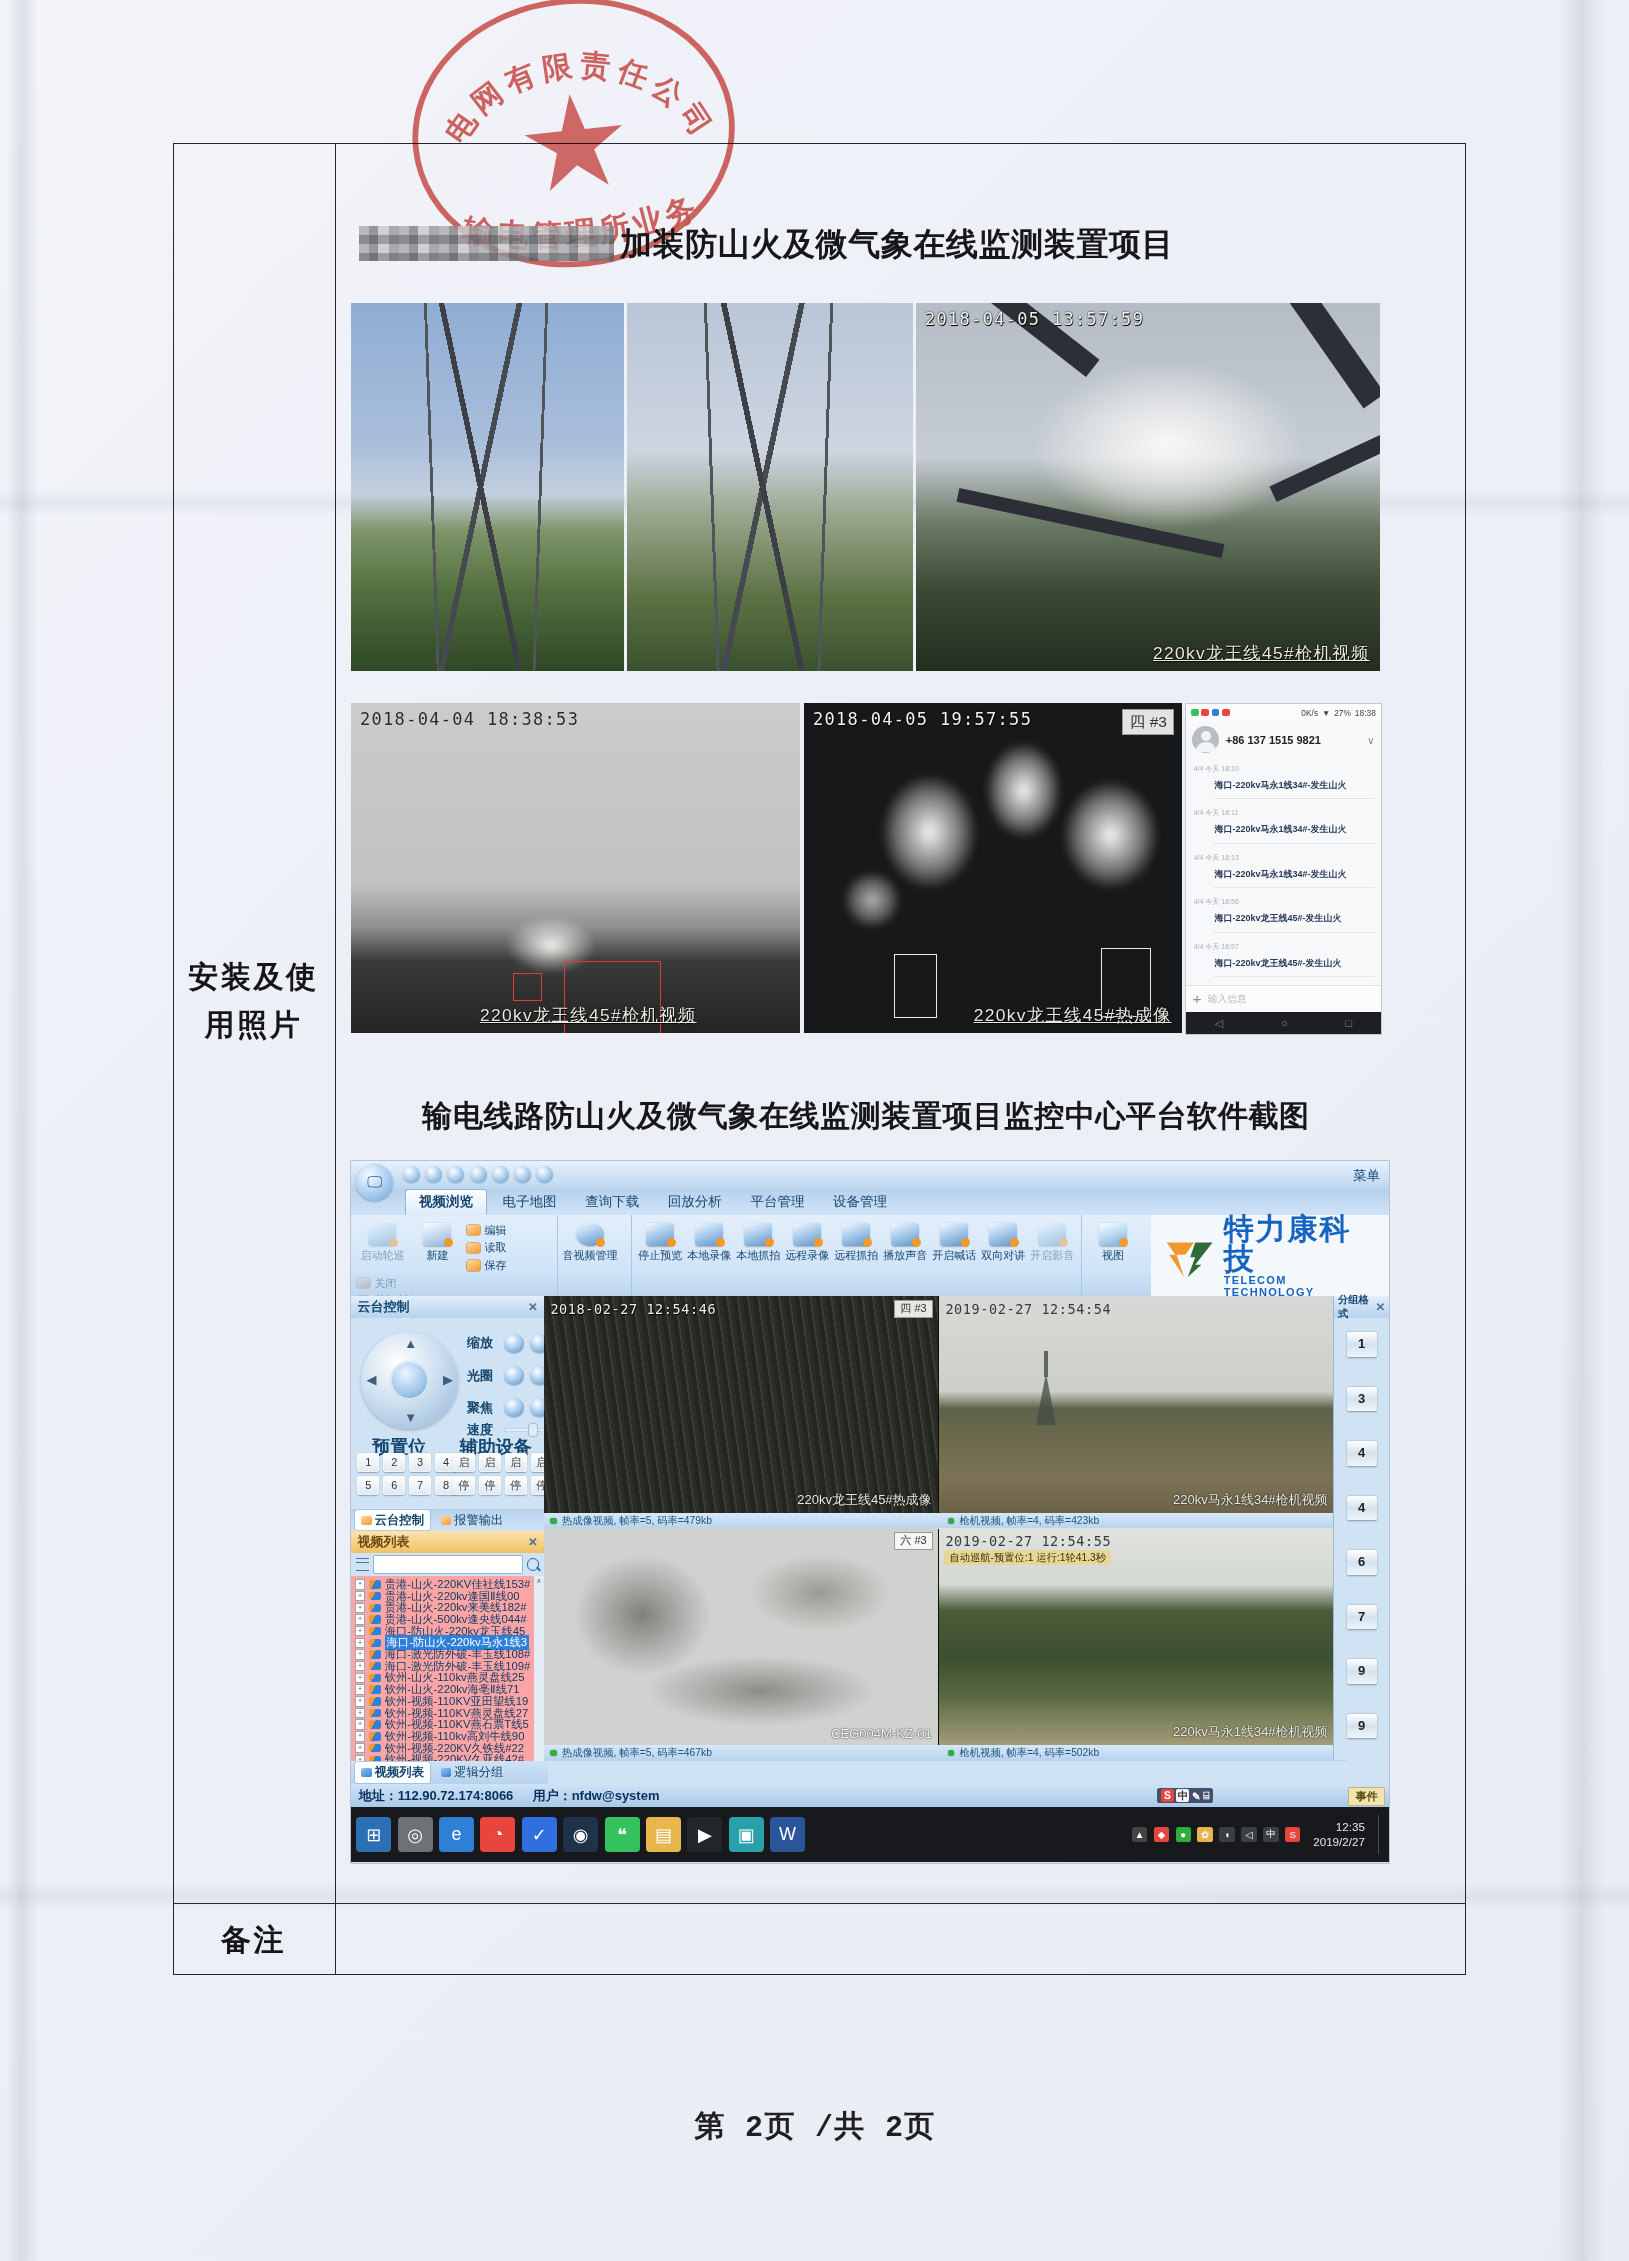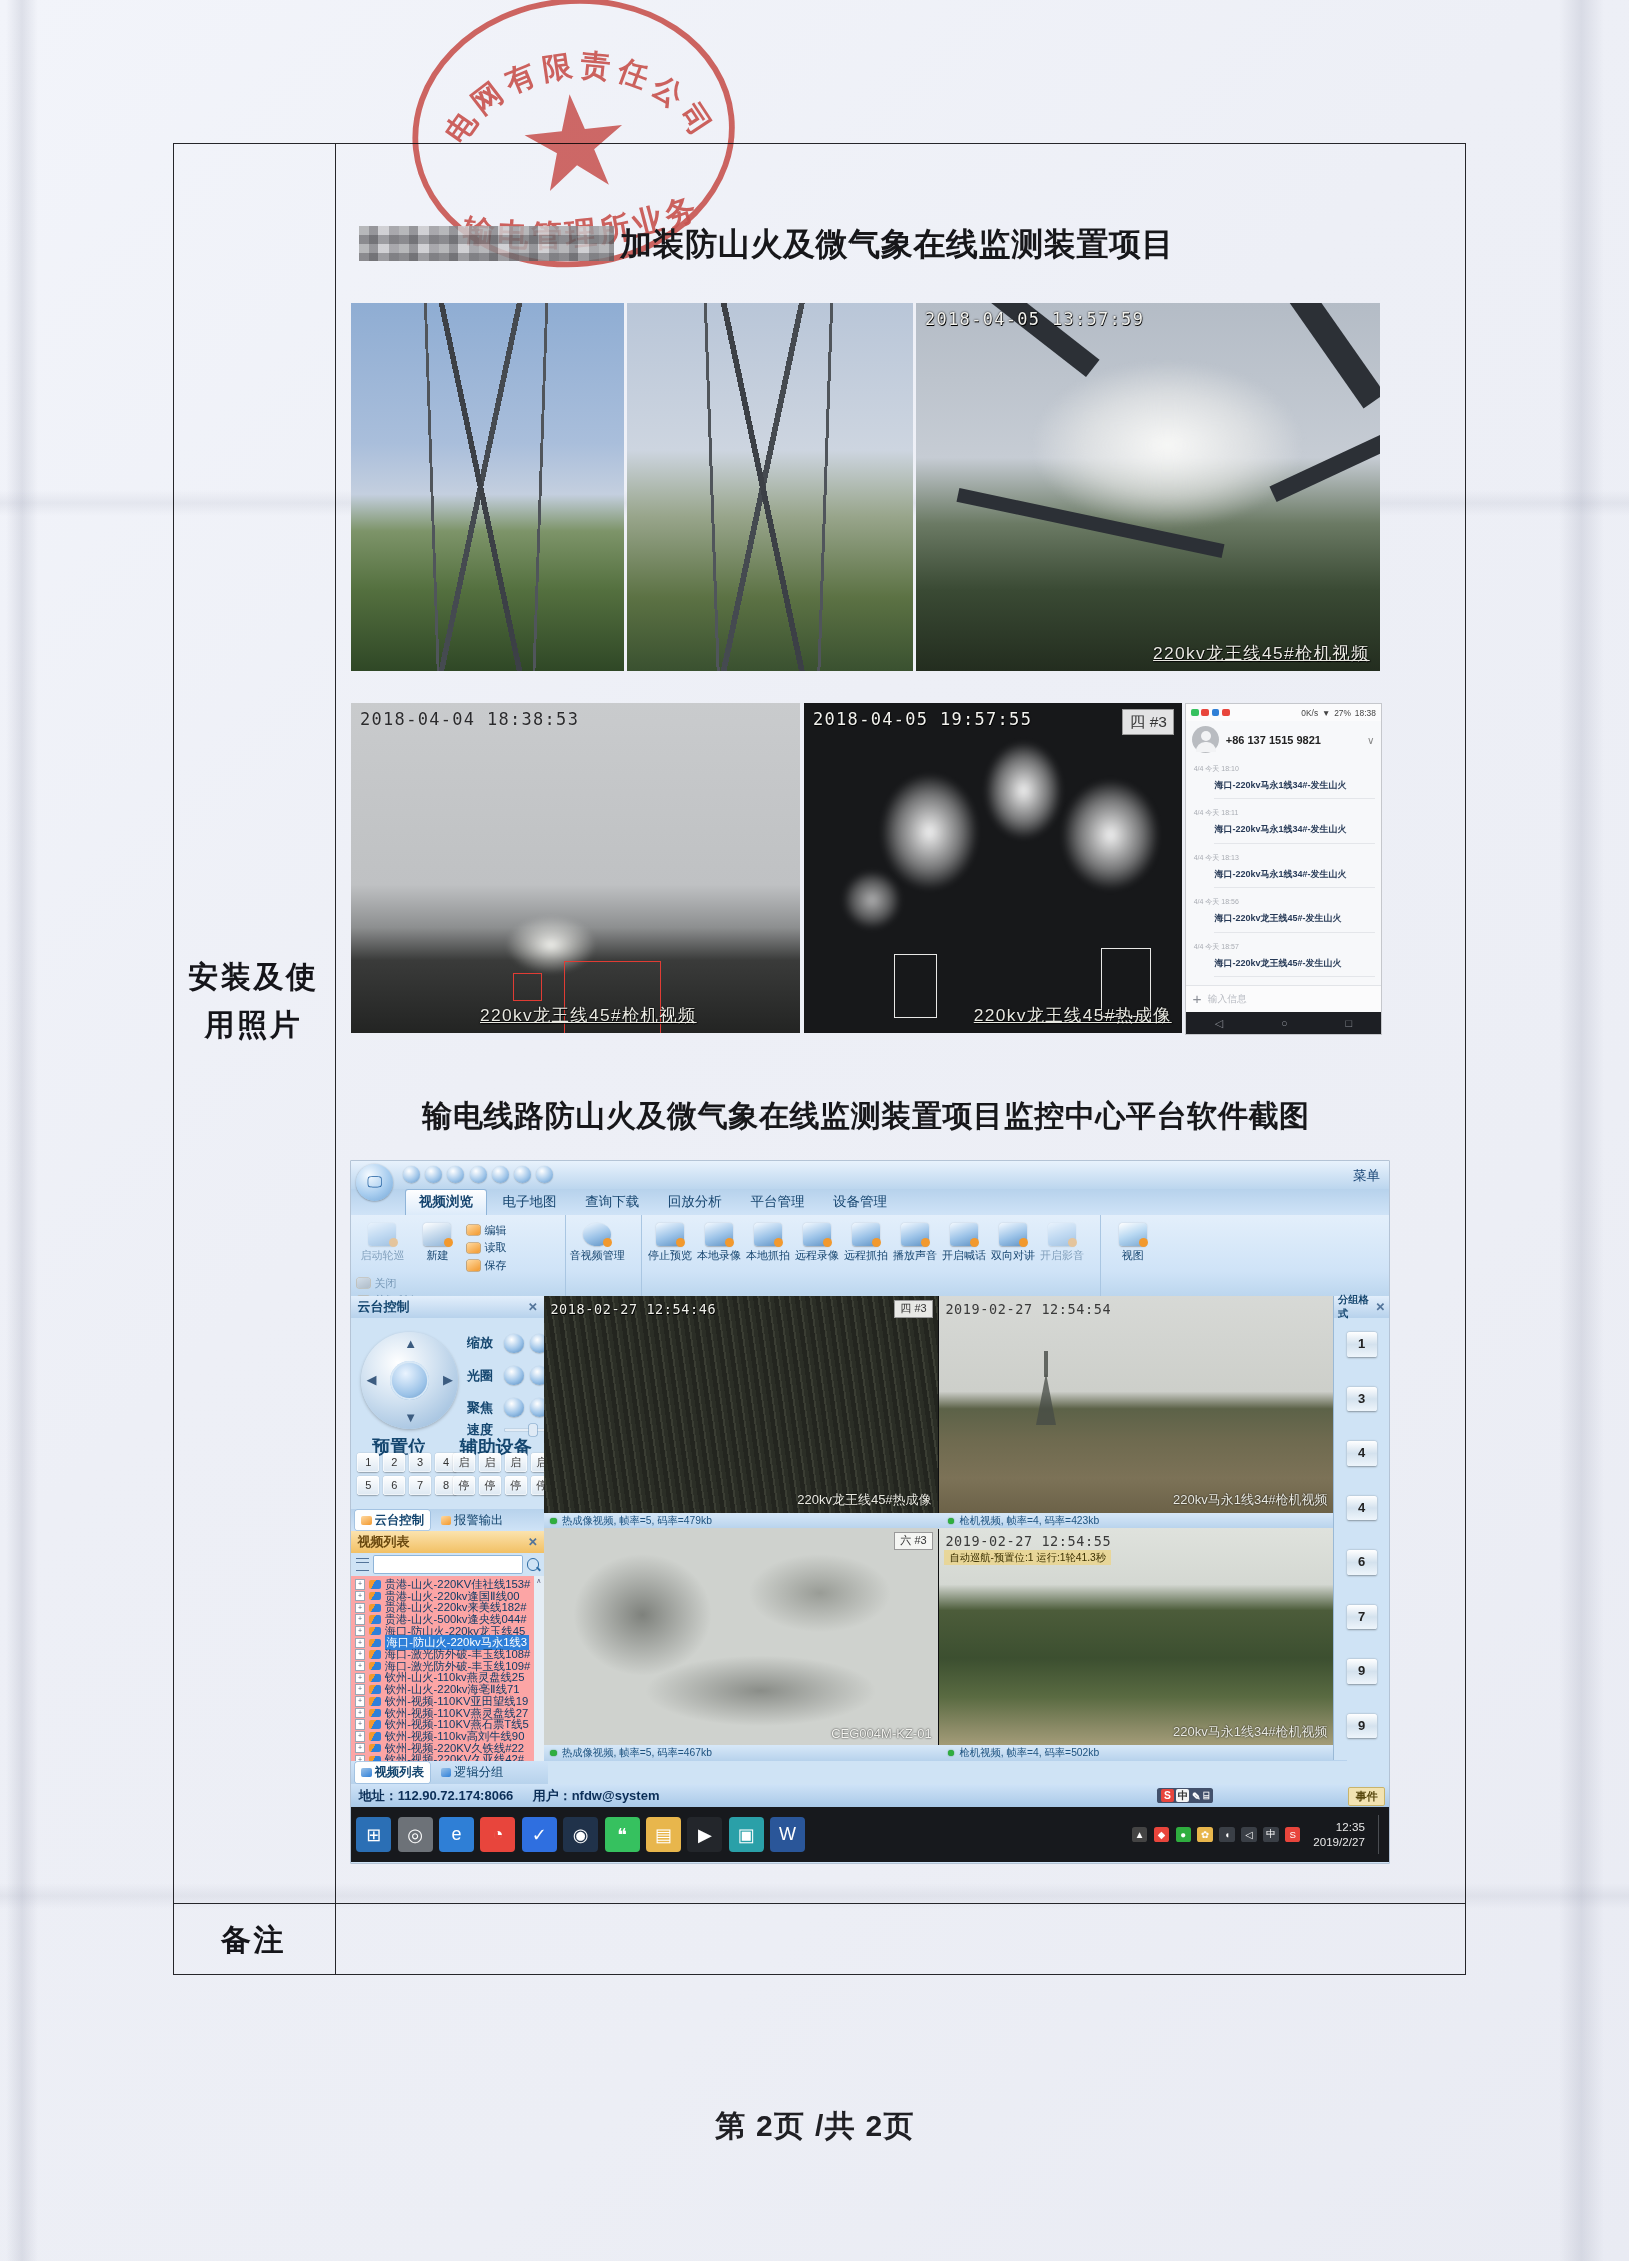--- a/index.html
+++ b/index.html
@@ -25,21 +25,21 @@
   
   .title-row{position:absolute;left:353px;top:223px;width:1026px;height:40px;}
   .redacted{position:absolute;left:6.4px;top:2.6px;width:255px;height:35px;opacity:.85;
      background:repeating-linear-gradient(90deg,#b5b5b7 0 10.3px,#8d8d90 10.3px 19.3px,#d4d4d6 19.3px 30px,#a3a3a6 30px 40px),
                 repeating-linear-gradient(0deg,rgba(70,70,75,.45) 0 8.4px,rgba(230,230,232,.4) 8.4px 17.4px);
      background-blend-mode:multiply;}
   .doc-title{position:absolute;left:267px;top:0;font-size:32px;font-weight:bold;color:#17171a;letter-spacing:0.6px;}
   .doc-subtitle{position:absolute;left:353px;top:1096px;width:1026px;text-align:center;
      font-size:30px;font-weight:bold;color:#17171a;letter-spacing:0.6px;}
   .footer{position:absolute;left:0;top:2106px;width:1630px;text-align:center;
-     font-family:Liberation Sans, sans-serif;font-size:30px;font-weight:bold;color:#202024;letter-spacing:1.3px;}
+     font-family:Liberation Mono, monospace;font-size:30px;font-weight:bold;color:#202024;letter-spacing:1.3px;}
 
   
   .photo{position:absolute;overflow:hidden;background:#666;}
   .ts{position:absolute;left:9px;top:6.4px;font-family:"DejaVu Sans Mono",monospace;font-size:17px;
       color:#f2f2ee;text-shadow:0 0 1.9px #000,0.6px 0.6px 0 #000;letter-spacing:1.3px;}
   .ts.dark{color:#2a2a2c;text-shadow:0 0 1.3px rgba(255,255,255,.5);}
   .cap{position:absolute;right:10.3px;bottom:6.4px;font-size:17.4px;color:#e9e9e2;
       text-shadow:0 0 1.9px #000,0.6px 0.6px 0 #000;letter-spacing:1.3px;text-decoration:underline;}
   .p-r1a{left:351px;top:303px;width:273px;height:368px;
      background:linear-gradient(180deg,#8fadd3 0%,#a9bedb 38%,#c4cfdf 52%,#7d9469 62%,#54703f 78%,#2f4726 100%);}
@@ -459,20 +459,30 @@
         <div class="glabel">视频</div>
       </div>
 
       <div class="rgroup" style="width:64px;border-right:none">
         <div class="rbtn">
           <span class="ricon" style="background:linear-gradient(160deg,#fff,#b8d8f2 50%,#7aa8d2)"></span>
           <span class="rlabel">视图</span>
         </div>
       </div>
 
+      <div class="s-logo">
+        <svg width="54" height="46" viewBox="0 0 84 72">
+          <polygon points="6,14 50,14 36,34 22,34 34,70 10,34 20,34" fill="#f2992e"></polygon>
+          <polygon points="52,14 80,14 52,50 62,50 40,70 52,38 44,38" fill="#2f6b38"></polygon>
+        </svg>
+        <div>
+          <div class="logo-cn">特力康科技</div>
+          <div class="logo-en">TELECOM TECHNOLOGY</div>
+        </div>
+      </div>
     </div>
 
     <div class="s-body">
 
       <div class="lpanel">
         <div class="phead">
           <span>云台控制</span>
             <span class="x">✕</span>
         </div>
         <div class="ptzwrap">

